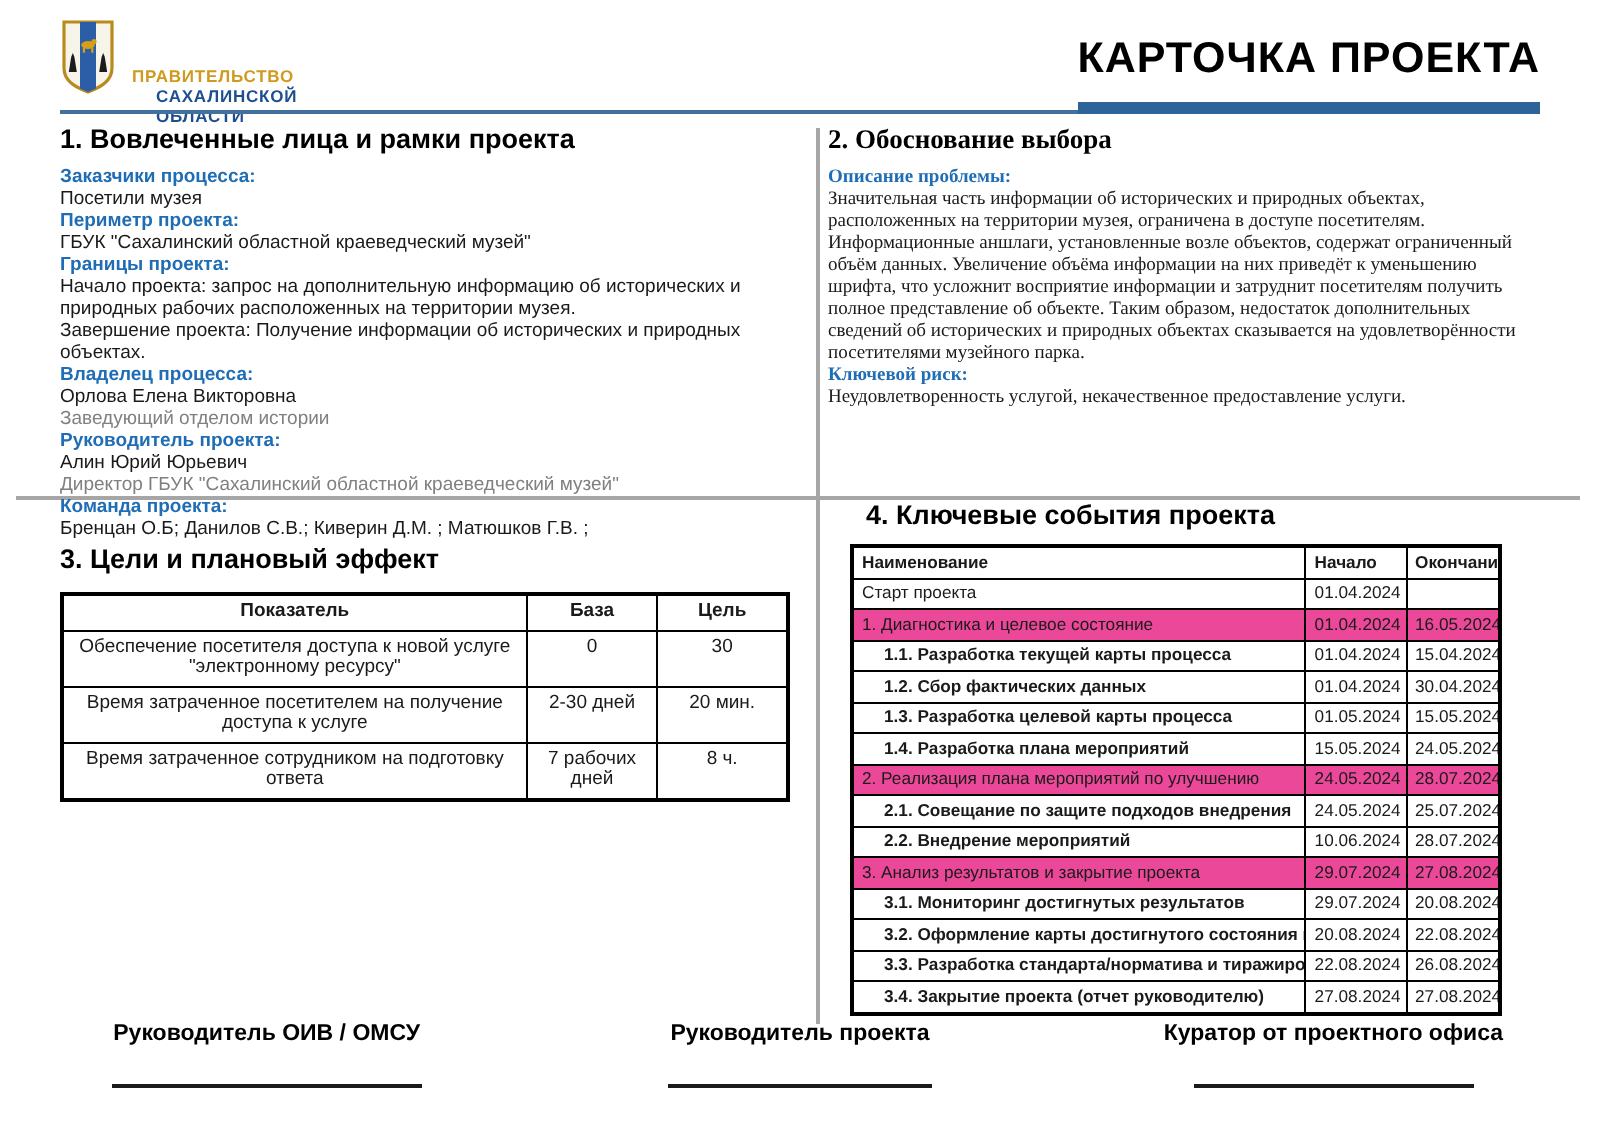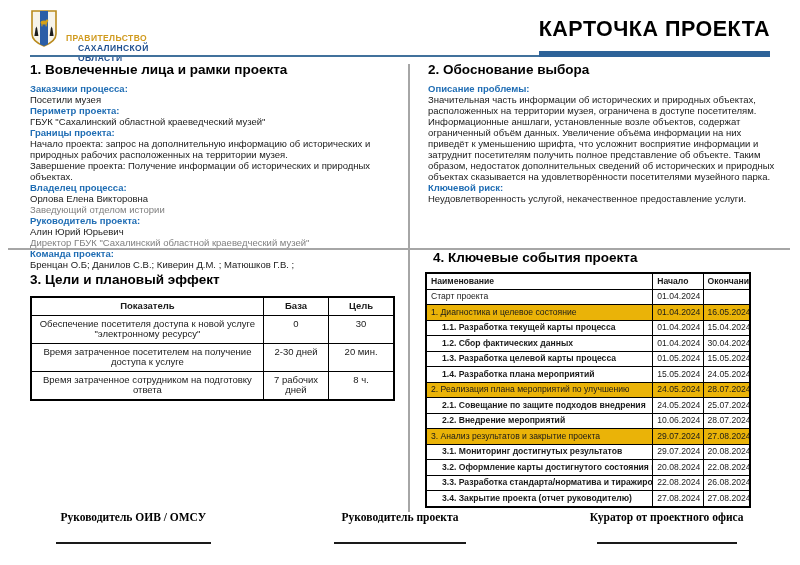--- a/index.html
+++ b/index.html
@@ -20,21 +20,21 @@
   }
   .rule-thin  { position:absolute; top:55px; left:30px;  width:509px; height:2px; background:#41719c; }
   .rule-thick { position:absolute; top:51px; left:539px; width:231px; height:6px; background:#2e6399; }
 
   
   .divider-v { position:absolute; left:408px; top:64px; width:2px; height:448px; background:#a6a6a6; }
   .divider-h { position:absolute; left:8px; top:248px; width:782px; height:2px; background:#a6a6a6; }
 
   
   .col-left  { position:absolute; left:30px;  top:62px; width:365px; }
-  .col-right { position:absolute; left:428px; top:62px; width:348px; }
+  .col-right { position:absolute; left:414px; top:62px; width:348px;font-family:Liberation Serif, serif; }
   .events-block { position:absolute; left:425px; top:250px; width:350px; }
 
   .sec-title { font-size:13.5px; font-weight:bold; color:#000; margin:0 0 6px 0; }
   .sec-title.indent { padding-left:8px; }
 
   .f-label { color:#1f6db4; font-weight:bold; font-size:9.5px; line-height:11px; }
   .f-value { color:#1a1a1a; font-size:9.5px; line-height:11px; }
   .f-value.muted { color:#808080; }
 
   .sec3-title { margin-top:2px; }
@@ -56,26 +56,26 @@
     width:326px; border-collapse:collapse; margin-top:7px;
     border:2px solid #000; table-layout:fixed;
     font-size:8.6px; line-height:9.5px;
   }
   table.events th, table.events td {
     border:1px solid #000; padding:2.5px 4px; vertical-align:middle;
     white-space:nowrap; overflow:hidden;
   }
   table.events th { font-weight:bold; text-align:left; }
   table.events td.date { text-align:center; }
-  table.events tr.hl td { background:#eab308; }
+  table.events tr.hl td { background:#ec4899; }
   table.events td.lvl1 { padding-left:15px;font-weight:bold; }
   .e-c1 { width:70%; } .e-c2 { width:15.5%; } .e-c3 { width:14.5%; }
 
   
-  .footer { position:absolute; left:0; bottom:0; width:800px; height:56px; display:flex;font-family:Liberation Serif, serif; }
+  .footer { position:absolute; left:0; bottom:0; width:800px; height:56px; display:flex; }
   .sig { flex:1; text-align:center; }
   .sig-label { font-size:11.5px; font-weight:bold; color:#000; margin-top:2px; }
   .sig-line { height:2px; background:#1a1a1a; margin:19px auto 0 auto; }
   .sig-line.w1 { width:155px; } .sig-line.w2 { width:132px; } .sig-line.w3 { width:140px; }
 </style>
 </head>
 <body>
 
 <div class="logo">
   <span>

